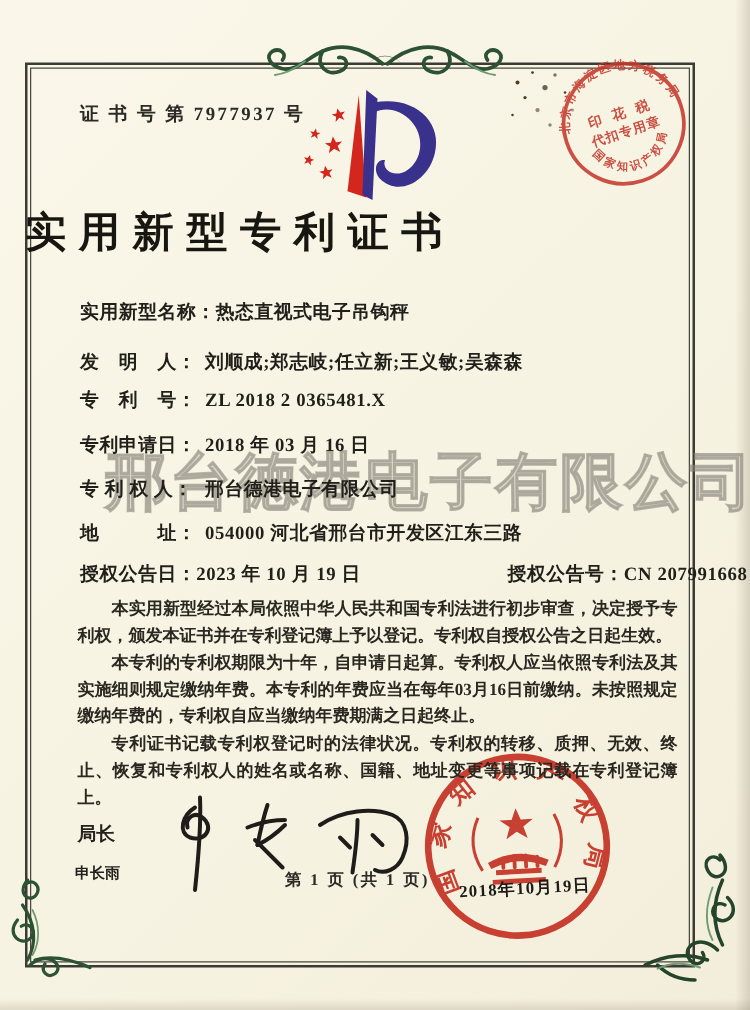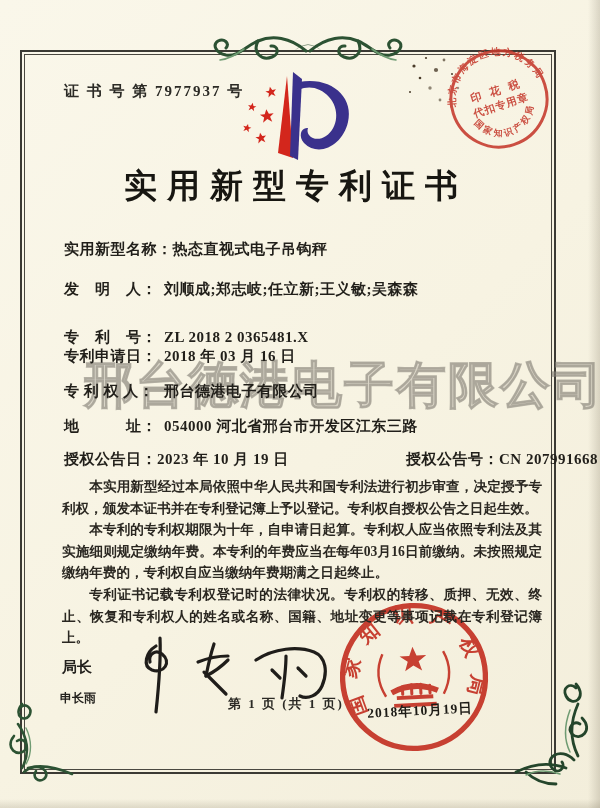--- a/index.html
+++ b/index.html
@@ -11,21 +11,21 @@
   .edge-right{position:absolute;top:0;right:0;width:12px;height:100%;
     background:linear-gradient(to right,rgba(0,0,0,0),rgba(110,100,80,.22));}
   .edge-bottom{position:absolute;left:0;bottom:0;width:100%;height:9px;
     background:linear-gradient(to bottom,rgba(0,0,0,0),rgba(110,100,80,.18));}
   .frame{position:absolute;left:20px;top:50px;width:532px;height:720px;
     border:2px solid #3b3a34;}
   .frame-inner{position:absolute;inset:2px;border:1px solid #4a4840;}
   .cert-no{position:absolute;left:64px;top:82px;font-size:15px;font-weight:700;
     letter-spacing:2px;color:#2b2a25;z-index:3;}
   .logo{position:absolute;left:234px;top:70px;width:132px;height:100px;z-index:2;}
-  .title{position:absolute;left:20px;top:164px;width:552px;text-align:center;
+  .title{position:absolute;left:20px;top:164px;width:552px;
     font-size:33px;font-weight:700;letter-spacing:10px;color:#171611;z-index:3;}
   .field-row{position:absolute;left:64px;font-size:15px;font-weight:700;
     letter-spacing:.5px;color:#211f1a;z-index:3;white-space:nowrap;}
   .field-row .lbl{display:inline-block;min-width:100px;}
   .grant-right{position:absolute;left:342px;top:0;}
   .body-text{position:absolute;left:62px;top:476px;width:480px;z-index:3;
     font-size:13.6px;line-height:21.6px;text-align:justify;color:#2a2721;font-weight:700;}
   .body-text p{margin:0;text-indent:2em;}
   .watermark{position:absolute;left:84px;top:352px;z-index:1;white-space:nowrap;
     font-size:50px;font-weight:700;letter-spacing:2px;
@@ -147,21 +147,21 @@
   <div class="title">实用新型专利证书</div>
 
   <div class="watermark">邢台德港电子有限公司</div>
 
   <div class="field-row" style="top:280px">
     <span class="lbl">发　明　人：</span><span>刘顺成;郑志岐;任立新;王义敏;吴森森</span>
   </div>
   <div class="field-row" style="top:240px">
     <span class="lbl">实用新型名称：</span><span>热态直视式电子吊钩秤</span>
   </div>
-  <div class="field-row" style="top:328px">
+  <div class="field-row" style="top:311px">
     <span class="lbl">专　利　号：</span><span>ZL 2018 2 0365481.X</span>
   </div>
   <div class="field-row" style="top:347px">
     <span class="lbl">专利申请日：</span><span>2018 年 03 月 16 日</span>
   </div>
   <div class="field-row" style="top:382px">
     <span class="lbl">专 利 权 人：</span><span>邢台德港电子有限公司</span>
   </div>
   <div class="field-row" style="top:417px">
     <span class="lbl">地　　　址：</span><span>054000 河北省邢台市开发区江东三路</span>

